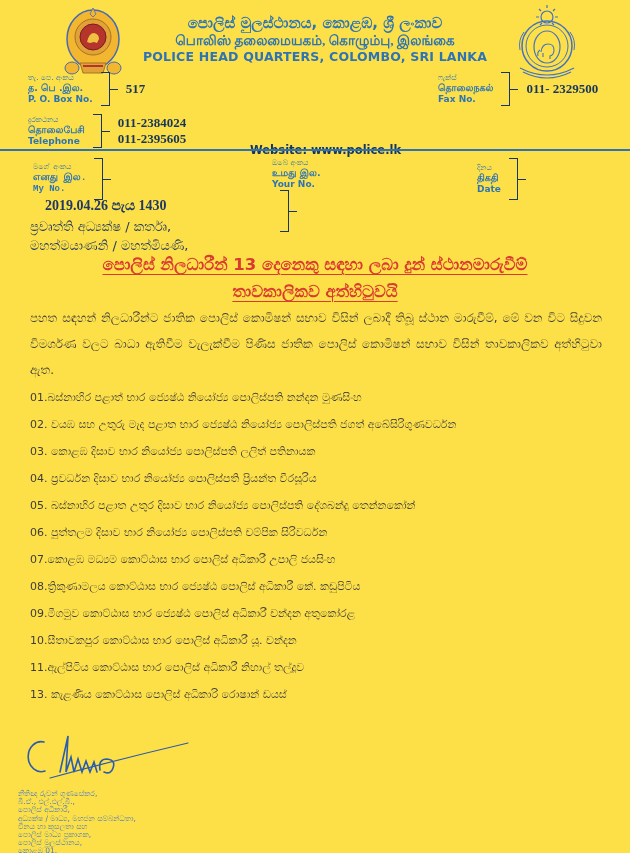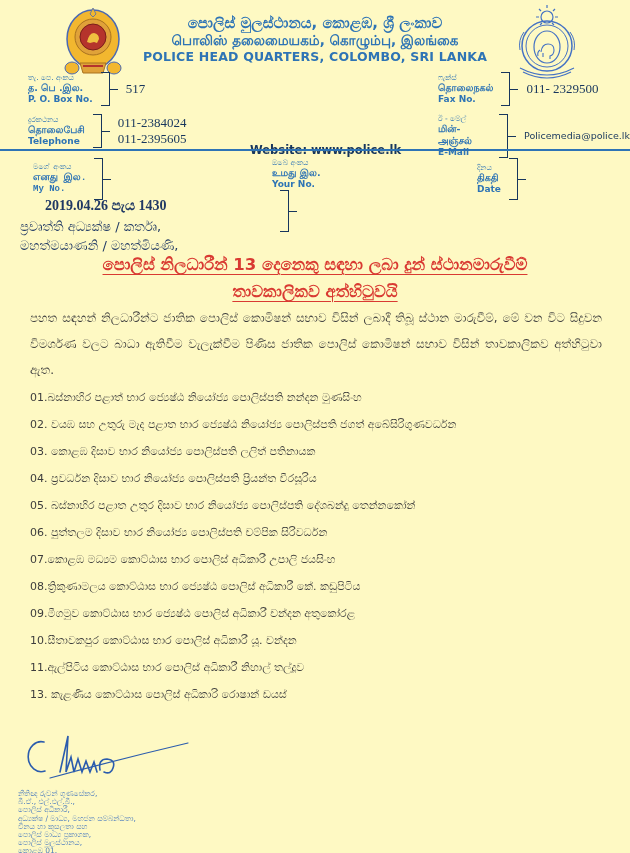--- a/index.html
+++ b/index.html
@@ -1,51 +1,51 @@
 <!DOCTYPE html>
 <html><head>
 <meta charset="utf-8">
 <style>
   html,body{margin:0;padding:0;background:#e8e8e8;}
   .page{
     position:relative;
     width:630px;height:853px;
     margin:0 auto;
-    background:#fef9c3;
+    background:#fde047;
     font-family:"DejaVu Sans",sans-serif;
     overflow:hidden;
   }
   
   .emblem{position:absolute;}
   .emblem-left{left:56px;top:6px;width:74px;height:74px;}
   .emblem-right{right:42px;top:4px;width:82px;height:84px;}
   .header-titles{
     position:absolute;left:125px;right:125px;top:14px;
     text-align:center;color:#2e74b5;font-weight:bold;
   }
   .title-si{font-size:15px;line-height:18px;}
-  .title-ta{font-size:13.5px;line-height:17px;}
+  .title-ta{font-size:13.5px;line-height:17px;font-family:Liberation Serif, serif;}
   .title-en{font-size:12.5px;line-height:16px;letter-spacing:.2px;}
 
   
   .fgroup{position:absolute;display:flex;align-items:center;}
   .flabels{display:flex;flex-direction:column;justify-content:center;}
   .lab-si{font-size:7.5px;line-height:9px;color:#2e74b5;}
   .lab-ta{font-size:9.5px;line-height:12px;color:#2e74b5;font-weight:bold;}
   .lab-en{font-size:9px;line-height:11px;color:#2e74b5;font-weight:bold;}
   .bracket{
     position:relative;width:8px;align-self:stretch;min-height:32px;
     border:1.5px solid #17365d;border-left:none;margin-left:8px;
   }
   .bracket::after{
     content:"";position:absolute;right:-9px;top:50%;width:8px;
     border-top:1.5px solid #17365d;
   }
   .fvalue{
-    margin-left:16px;color:#17365d;font-weight:normal;
+    margin-left:16px;color:#17365d;font-weight:bold;
     font-family:"Liberation Serif","DejaVu Serif",serif;
     font-size:13px;line-height:16px;white-space:nowrap;
   }
   .fvalue.small{font-family:"DejaVu Sans",sans-serif;font-size:9.5px;}
   .g-pobox{left:28px;top:72px;}
   .g-phone{left:28px;top:114px;}
   .g-fax{left:438px;top:72px;}
   .g-email{left:438px;top:114px;}
   .website{
     position:absolute;left:250px;top:127px;
@@ -60,21 +60,21 @@
   .g-date{left:477px;top:158px;}
   .tall .bracket{min-height:40px;}
 
   
   .datetime{
     position:absolute;left:45px;top:198px;
     color:#1f3864;font-weight:bold;font-size:14px;
     font-family:"Liberation Serif","DejaVu Serif",serif;
   }
   .addressee{
-    position:absolute;left:20px;top:217px;
+    position:absolute;left:30px;top:217px;
     color:#1f3864;font-size:13px;line-height:19px;
   }
   .red-heading{
     position:absolute;left:20px;right:20px;top:251px;
     text-align:center;color:#d93a32;font-weight:bold;
     font-size:16.5px;line-height:27px;
   }
   .red-heading span{
     text-decoration:underline;
     text-decoration-thickness:1px;
@@ -164,29 +164,20 @@
   <div class="fgroup g-fax">
     <div class="flabels">
       <div class="lab-si">ෆැක්ස්</div>
       <div class="lab-ta">தொலைநகல்</div>
       <div class="lab-en">Fax No.</div>
     </div>
     <div class="bracket"></div>
     <div class="fvalue">011- 2329500</div>
   </div>
 
-  <div class="fgroup g-email">
-    <div class="flabels">
-      <div class="lab-si">ඊ - මේල්</div>
-      <div class="lab-ta">மின்-அஞ்சல்</div>
-      <div class="lab-en">E-Mail</div>
-    </div>
-    <div class="bracket"></div>
-    <div class="fvalue small">Policemedia@police.lk</div>
-  </div>
 
   <div class="hr-line"></div>
 
   <div class="fgroup g-myno tall">
     <div class="flabels">
       <div class="lab-si">මගේ අංකය</div>
       <div class="lab-ta">எனது இல.</div>
       <div class="lab-en">My No.</div>
     </div>
     <div class="bracket"></div>

